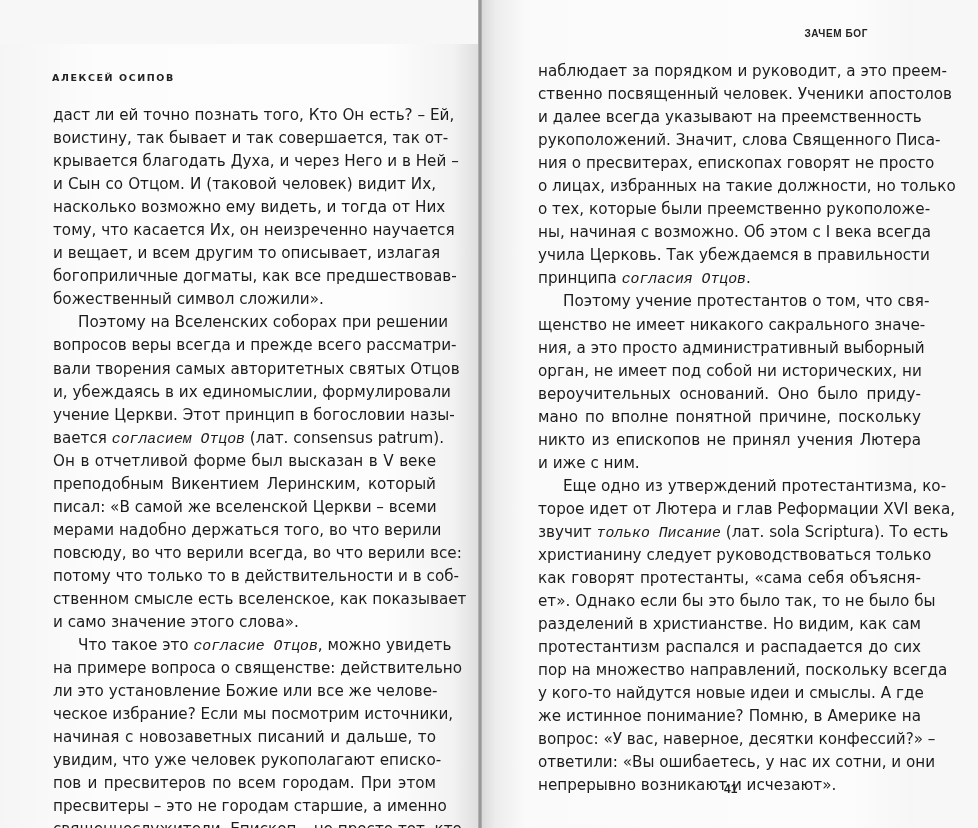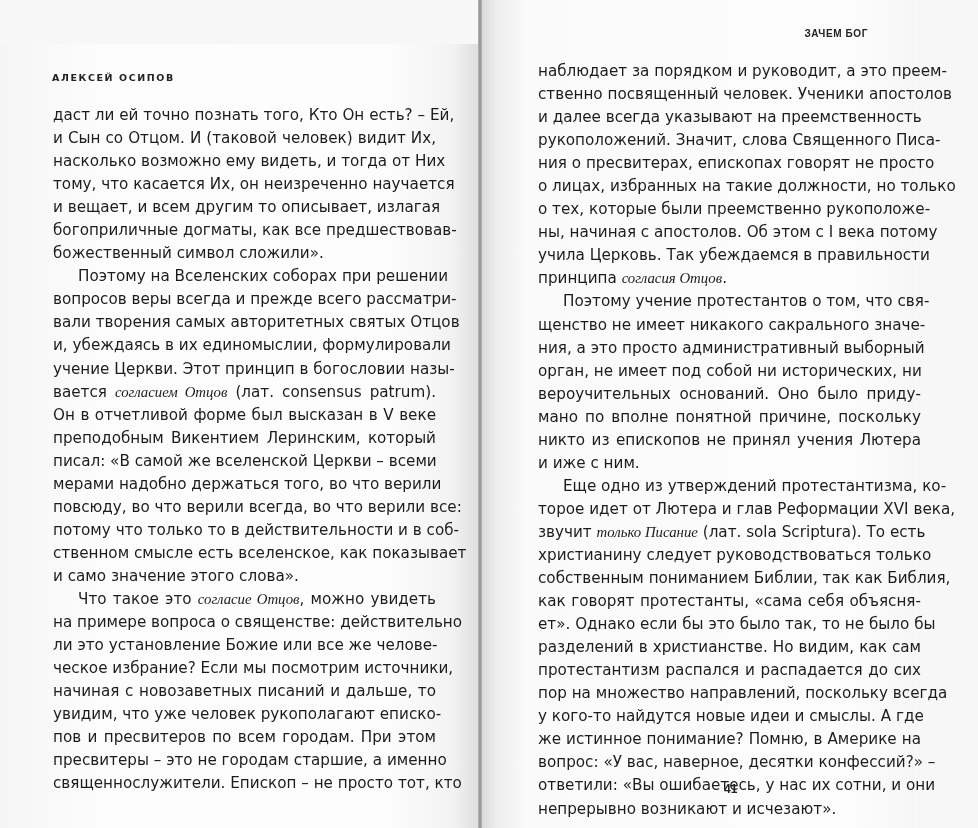--- a/index.html
+++ b/index.html
@@ -40,38 +40,40 @@
       text-align: justify;
     }
     .left .text-block { left: 53px; width: 383px; }
     .right .text-block { left: 56px; width: 383px; }
     .line {
       display: block; height: 23.05px; white-space: nowrap;
       text-align: justify; text-align-last: justify;
     }
     .line.last { text-align-last: left; }
     .line.indent { padding-left: 25px; }
-    .it { font-family: Liberation Serif, serif; font-style: italic; font-size: 14.8px; }
+    .it { font-family: Liberation Mono, monospace; font-style: italic; font-size: 14.8px; }
     .folio {
       position: absolute; top: 782px;
       font-size: 12px; font-weight: bold;
       font-family: "Liberation Sans", sans-serif;
       color: #222;
     }
     .left .folio { left: 224px; padding-left: 16px; }
     .right .folio { left: 230px; padding-left: 12px; }
   </style>
 </head>
 <body>
 
 <div class="spread">
   <div class="page left">
     <div class="running-head">АЛЕКСЕЙ ОСИПОВ</div>
     <div class="text-block">
         <span class="line">даст ли ей точно познать того, Кто Он есть? – Ей,</span>
+        <span class="line">воистину, так бывает и так совершается, так от-</span>
+        <span class="line">крывается благодать Духа, и через Него и в Ней –</span>
         <span class="line">и Сын со Отцом. И (таковой человек) видит Их,</span>
         <span class="line">насколько возможно ему видеть, и тогда от Них</span>
         <span class="line">тому, что касается Их, он неизреченно научается</span>
         <span class="line">и вещает, и всем другим то описывает, излагая</span>
         <span class="line">богоприличные догматы, как все предшествовав-</span>
         <span class="line last">божественный символ сложили».</span>
         <span class="line indent">Поэтому на Вселенских соборах при решении</span>
         <span class="line">вопросов веры всегда и прежде всего рассматри-</span>
         <span class="line">вали творения самых авторитетных святых Отцов</span>
         <span class="line">и, убеждаясь в их единомыслии, формулировали</span>
@@ -101,36 +103,35 @@
   <div class="page right">
     <div class="running-head">ЗАЧЕМ БОГ</div>
     <div class="text-block">
         <span class="line">наблюдает за порядком и руководит, а это преем-</span>
         <span class="line">ственно посвященный человек. Ученики апостолов</span>
         <span class="line">и далее всегда указывают на преемственность</span>
         <span class="line">рукоположений. Значит, слова Священного Писа-</span>
         <span class="line">ния о пресвитерах, епископах говорят не просто</span>
         <span class="line">о лицах, избранных на такие должности, но только</span>
         <span class="line">о тех, которые были преемственно рукоположе-</span>
-        <span class="line">ны, начиная с апостолов. Об этом с I века потому</span>
+        <span class="line">ны, начиная с возможно. Об этом с I века всегда</span>
         <span class="line">учила Церковь. Так убеждаемся в правильности</span>
         <span class="line last"><span>принципа </span><span class="it">согласия Отцов</span><span>.</span></span>
         <span class="line indent">Поэтому учение протестантов о том, что свя-</span>
         <span class="line">щенство не имеет никакого сакрального значе-</span>
         <span class="line">ния, а это просто административный выборный</span>
         <span class="line">орган, не имеет под собой ни исторических, ни</span>
         <span class="line">вероучительных оснований. Оно было приду-</span>
         <span class="line">мано по вполне понятной причине, поскольку</span>
         <span class="line">никто из епископов не принял учения Лютера</span>
         <span class="line last">и иже с ним.</span>
         <span class="line indent">Еще одно из утверждений протестантизма, ко-</span>
         <span class="line">торое идет от Лютера и глав Реформации XVI века,</span>
         <span class="line"><span>звучит </span><span class="it">только Писание</span><span> (лат. sola Scriptura). То есть</span></span>
         <span class="line">христианину следует руководствоваться только</span>
-        <span class="line">собственным пониманием Библии, так как Библия,</span>
         <span class="line">как говорят протестанты, «сама себя объясня-</span>
         <span class="line">ет». Однако если бы это было так, то не было бы</span>
         <span class="line">разделений в христианстве. Но видим, как сам</span>
         <span class="line">протестантизм распался и распадается до сих</span>
         <span class="line">пор на множество направлений, поскольку всегда</span>
         <span class="line">у кого-то найдутся новые идеи и смыслы. А где</span>
         <span class="line">же истинное понимание? Помню, в Америке на</span>
         <span class="line">вопрос: «У вас, наверное, десятки конфессий?» –</span>
         <span class="line">ответили: «Вы ошибаетесь, у нас их сотни, и они</span>
         <span class="line last">непрерывно возникают и исчезают».</span>

